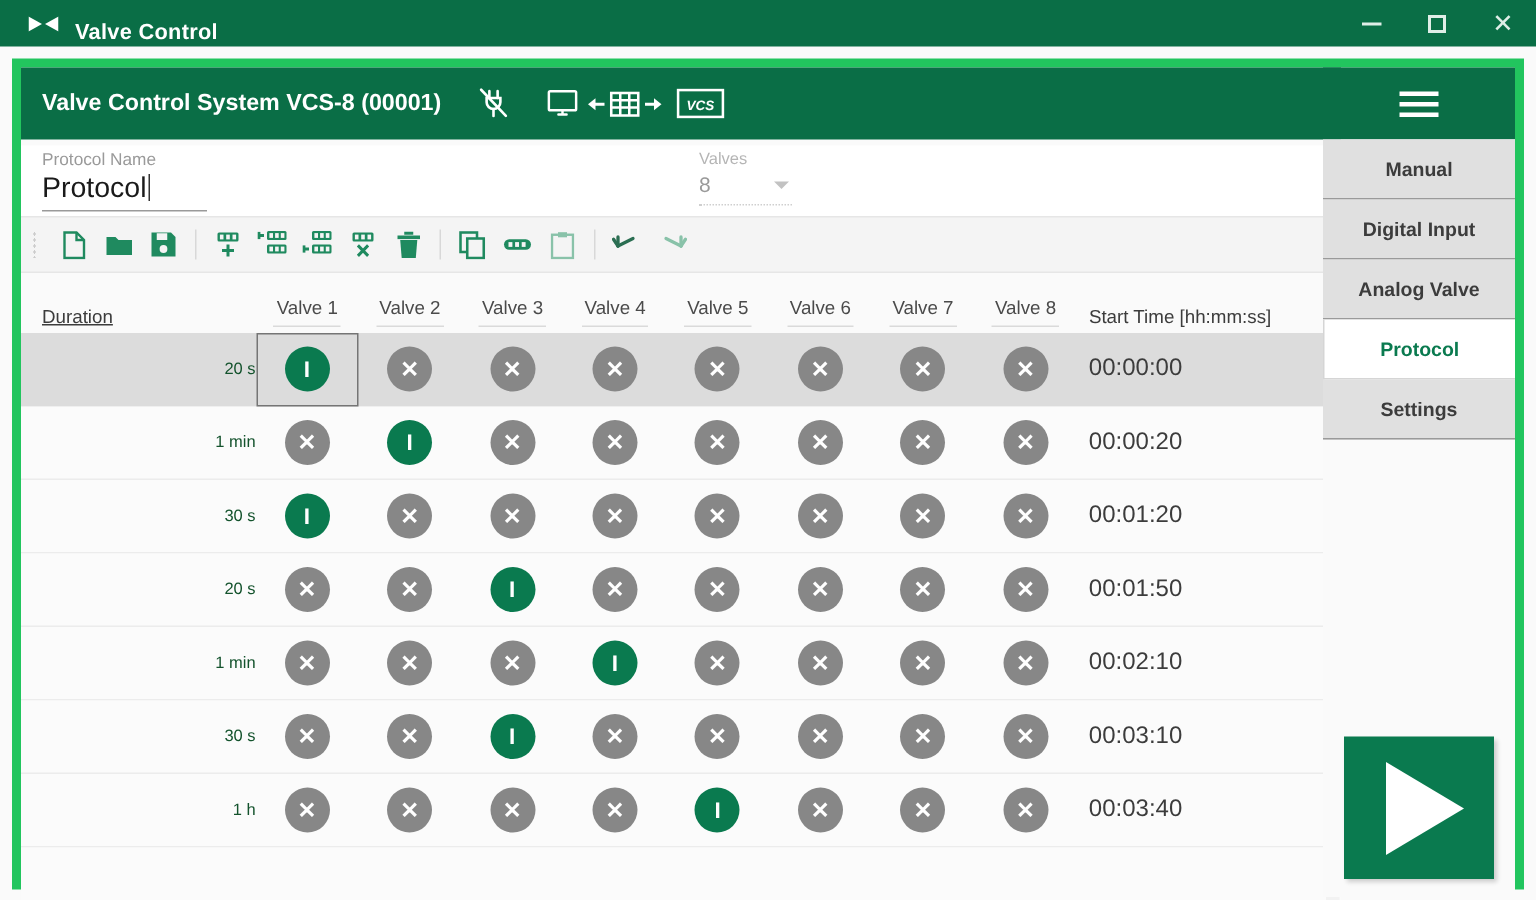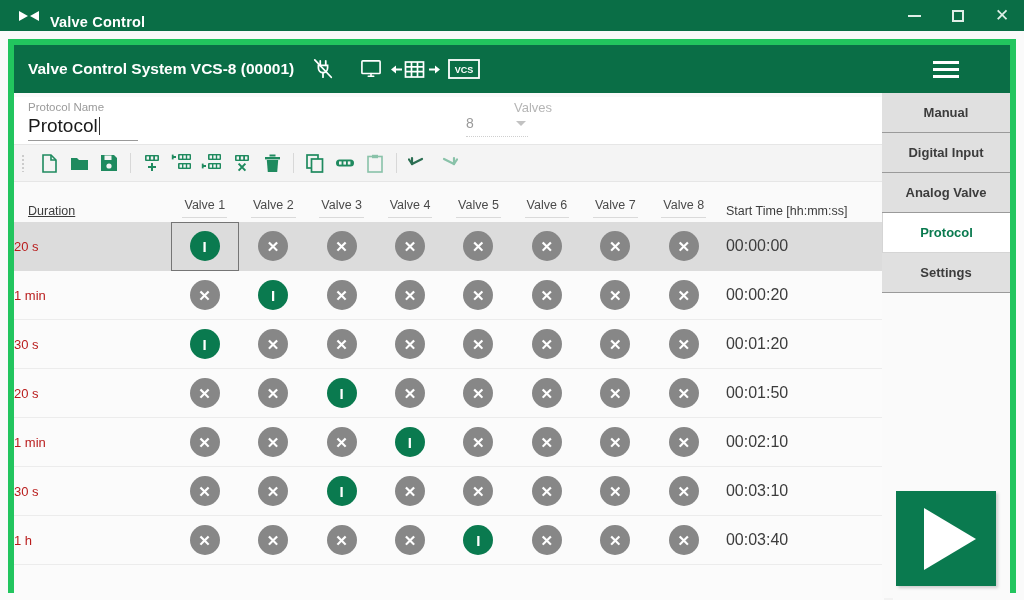--- a/index.html
+++ b/index.html
@@ -41,21 +41,21 @@
   
   .appbar {
     position: absolute; left: 0; top: 0; width: 880px; height: 48px;
     background: #0a6e46; display: flex; align-items: center;
   }
   .appbar-title {
     color: #fff; font-size: 15.5px; font-weight: bold; margin-left: 14px;
     white-space: nowrap;
   }
   .appbar-icons { display: flex; align-items: center; gap: 0; margin-left: 18px; }
-  .ab-ic { display: flex; align-items: center; color: #86efac; }
+  .ab-ic { display: flex; align-items: center; justify-content: center; color: #86efac; font-style: italic; }
   .menubtn {
     position: absolute; right: 0; top: 0; width: 128px; height: 48px;
     background: #0a6e46; display: flex; align-items: center; justify-content: center;
   }
   .hamb { display: flex; flex-direction: column; gap: 4px; }
   .hamb i { display: block; width: 26px; height: 3px; background: #fff; }
 
   
   .leftpane {
     position: absolute; left: 0; top: 52px; width: 880px; height: 505px;
@@ -70,21 +70,21 @@
   .pn-field {
     position: absolute; left: 14px; top: 18px; width: 110px;
     font-size: 19px; color: #1a1a1a; border-bottom: 1px solid #9a9a9a;
     padding-bottom: 3px;
   }
   .pn-caret {
     display: inline-block; width: 1px; height: 18px; background: #333;
     vertical-align: -3px; margin-left: 1px;
   }
   .vl-label {
-    position: absolute; left: 452px; top: 3px; font-size: 13px; color: #b5b5b5; margin-left: 48px;
+    position: absolute; left: 452px; top: 3px; font-size: 11px; color: #b5b5b5;
   }
   .vl-value {
     position: absolute; left: 452px; top: 18px; font-size: 14px; color: #9a9a9a;
   }
   .vl-chev {
     position: absolute; left: 502px; top: 24px;
     width: 0; height: 0; border-left: 5px solid transparent;
     border-right: 5px solid transparent; border-top: 5px solid #c2c2c2;
   }
   .vl-underline {
@@ -129,21 +129,21 @@
   }
   .th-start { width: 180px; text-align: left; padding-left: 8px; color: #3c3c3c; }
 
   .tbody { position: relative; }
   .trow {
     display: flex; align-items: center; height: 49px;
     border-bottom: 1px solid #ececec; background: #fbfbfb;
   }
   .trow.sel { background: #dcdcdc; border-bottom-color: #dcdcdc; }
   .td-duration {
-    width: 160px; text-align: left; font-size: 13px; color: #b91c1c;
+    width: 160px; text-align: right; font-size: 11px; color: #14532d;
   }
   .td-valve { width: 70px; display: flex; align-items: center; justify-content: center; height: 49px; }
   .cellbox { width: 68px; height: 49px; display: flex; align-items: center; justify-content: center; }
   .cellbox.focus { border: 1px solid #757575; }
   .vcircle {
     width: 30px; height: 30px; border-radius: 50%;
     display: flex; align-items: center; justify-content: center;
     color: #ffffff; font-size: 15px; font-weight: bold; cursor: pointer;
     line-height: 1;
   }

